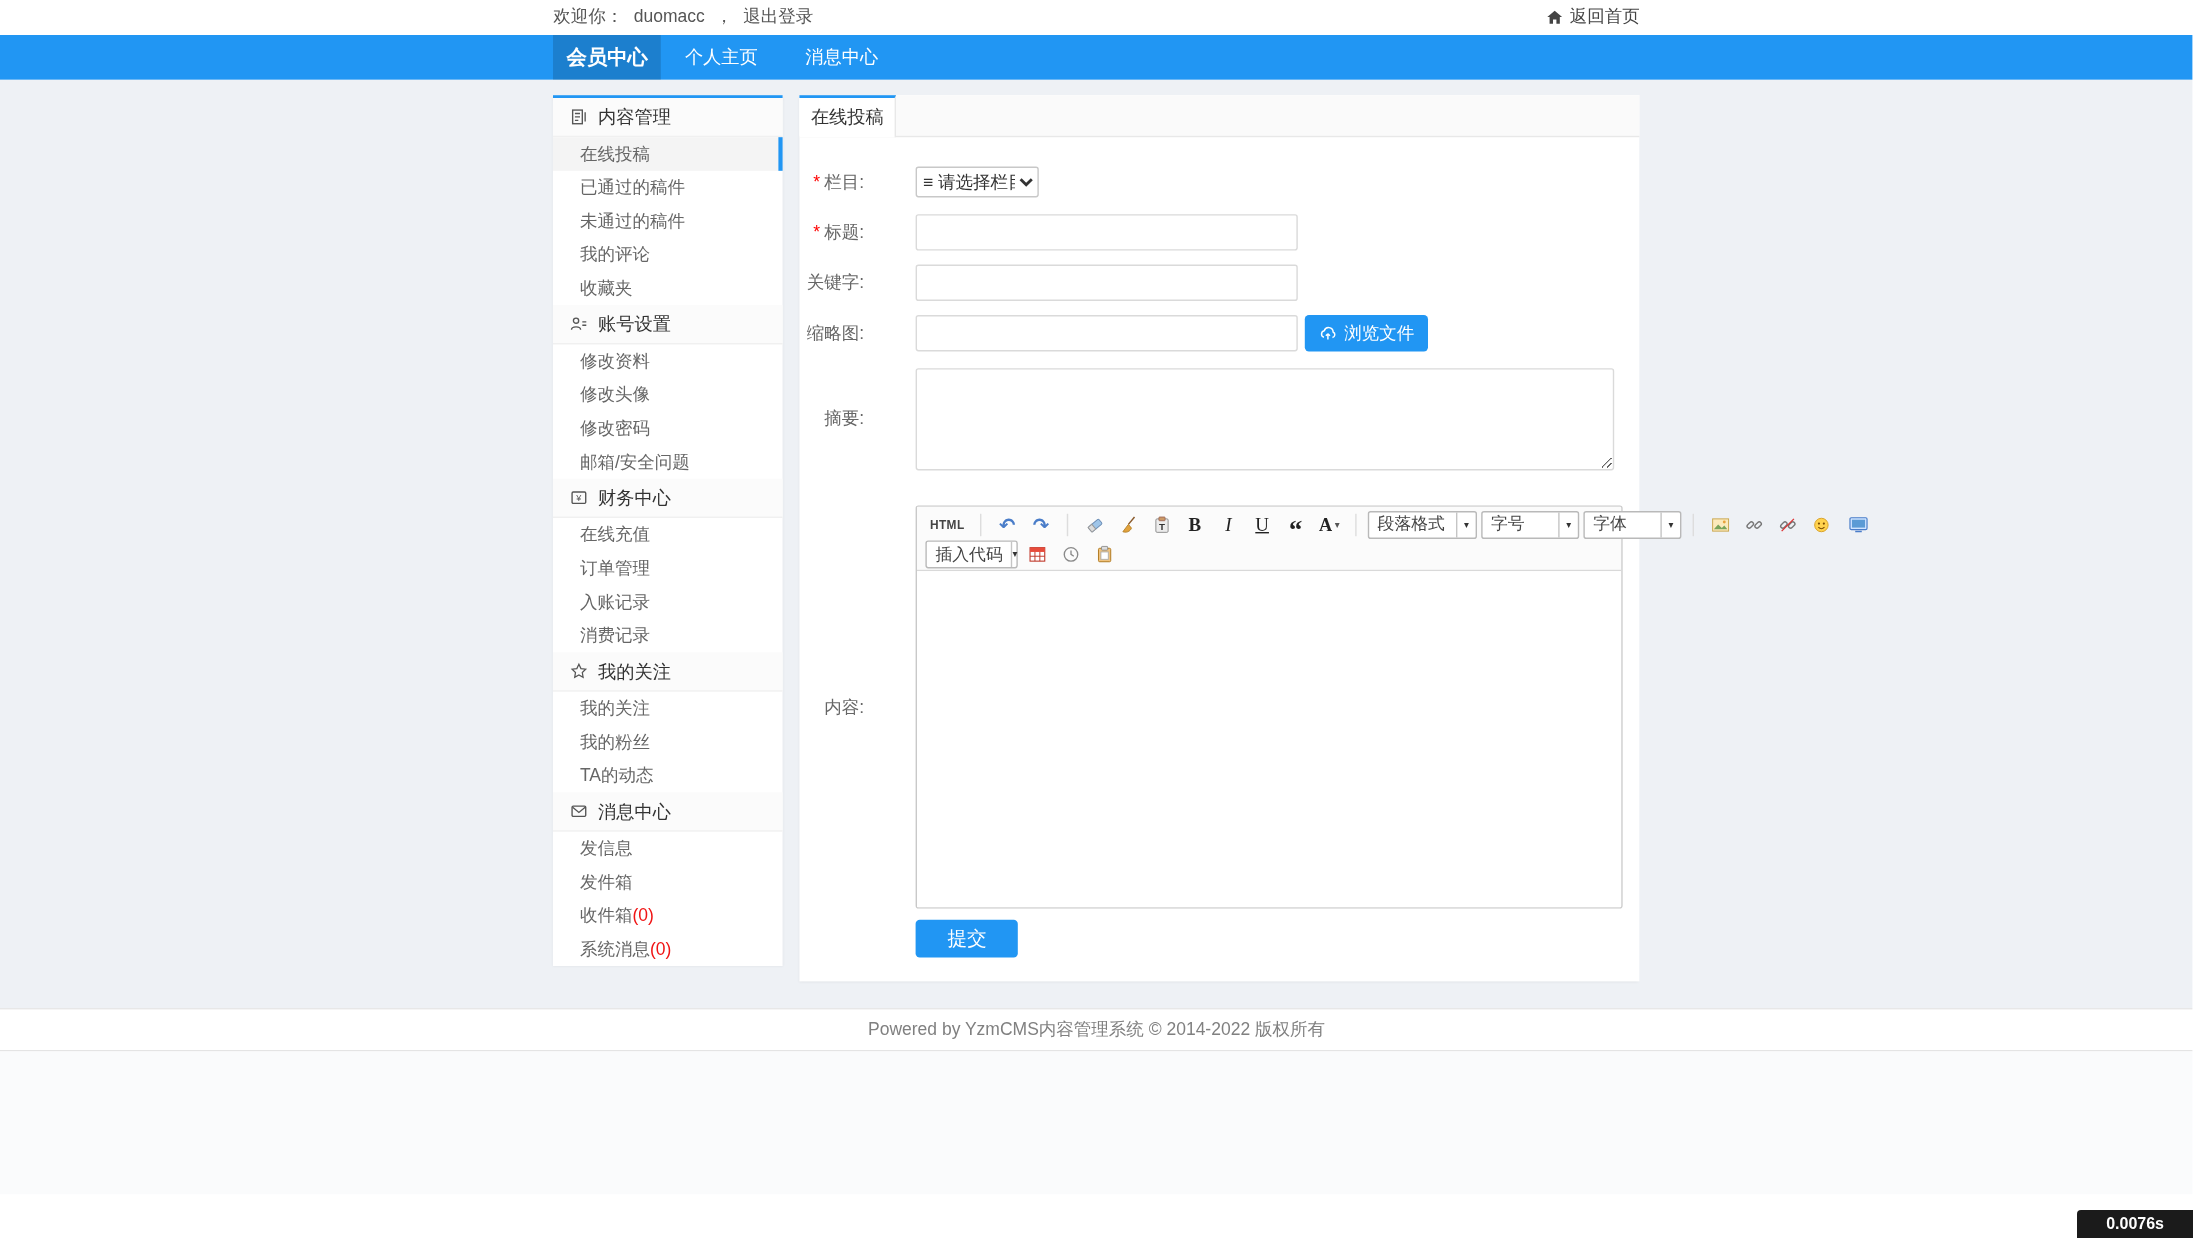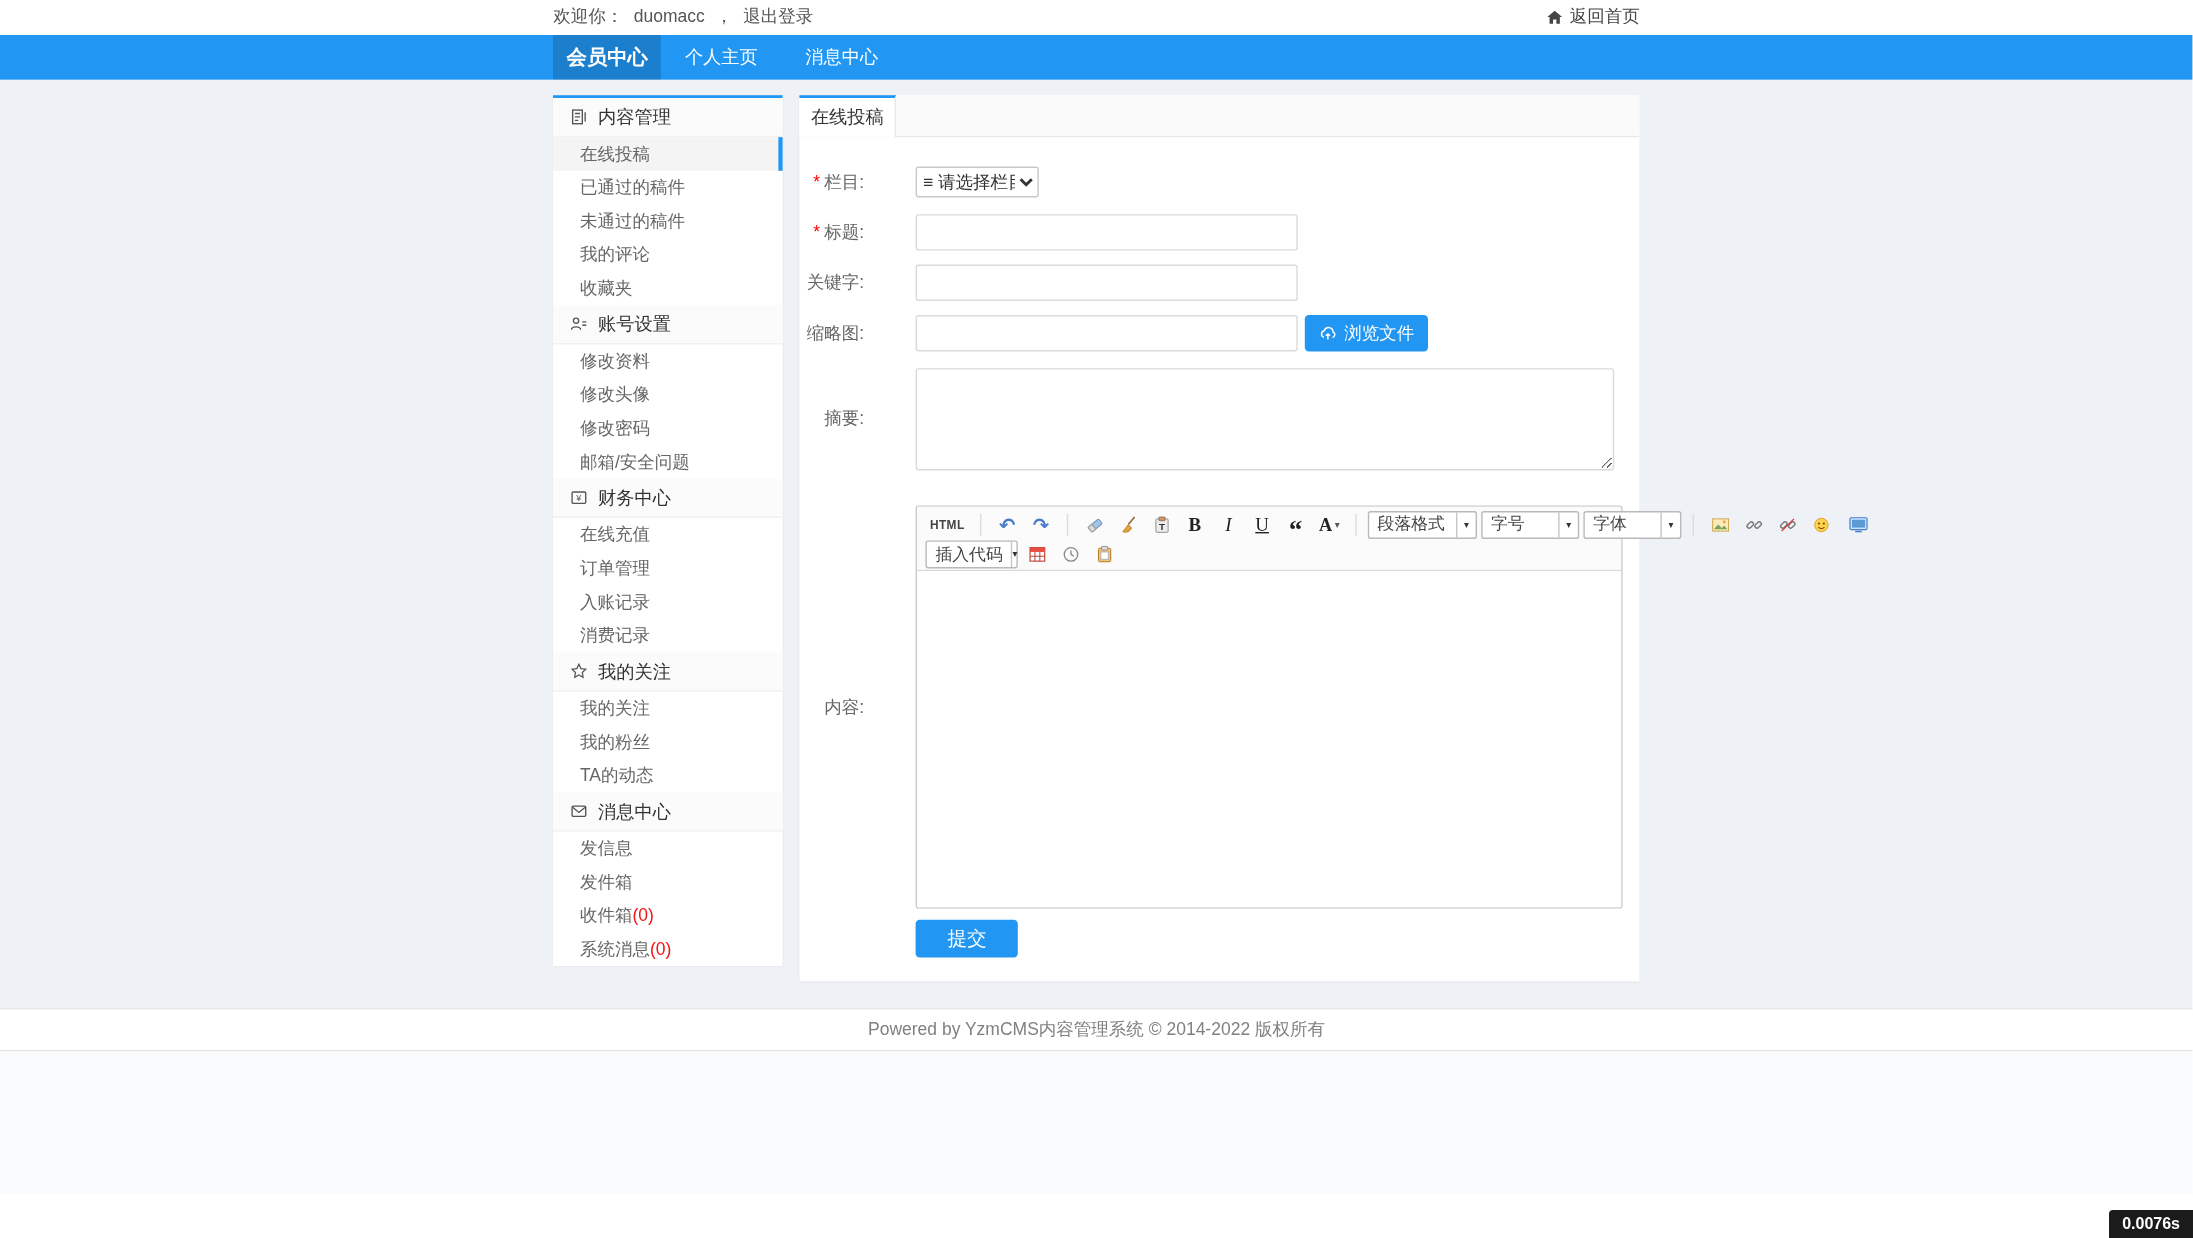--- a/index.html
+++ b/index.html
@@ -98,21 +98,21 @@
   .flexspace { flex:1; }
   .ke-edit { height:240px; background:#fff; cursor:text; }
 
   
   .footer { height:31px; background:#fff; border-top:1px solid #e7e7e7; border-bottom:1px solid #e4e4e4;
     display:flex; align-items:center; justify-content:center; font-size:12.5px; color:#808080; }
   .subfooter { height:102px; background:#fafbfc; }
 
   
   .perf { position:absolute; right:0; bottom:0; background:#1b1b1b; color:#fff; font-weight:bold;
-    font-size:16px; padding:5px 13px; border-radius:4px 0 0 0; z-index:9; }
+    font-size:16px; padding:5px 29px; border-radius:4px 0 0 0; z-index:9; }
 
   svg { display:block; }
 </style>
 </head>
 <body>
 
 <div id="scale">
 
   <div class="topbar">
     <div class="container topbar-inner">

